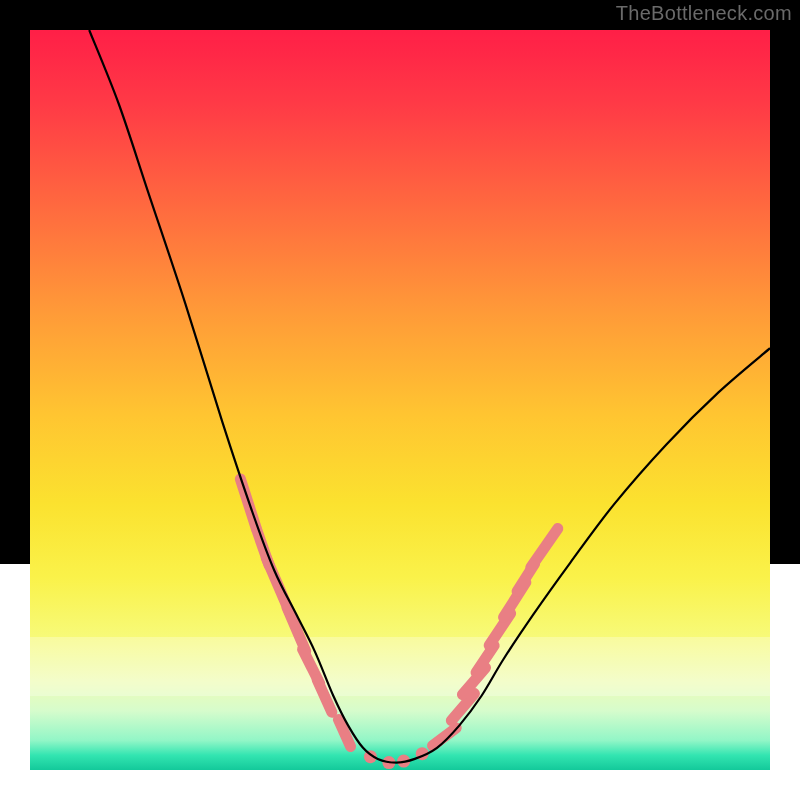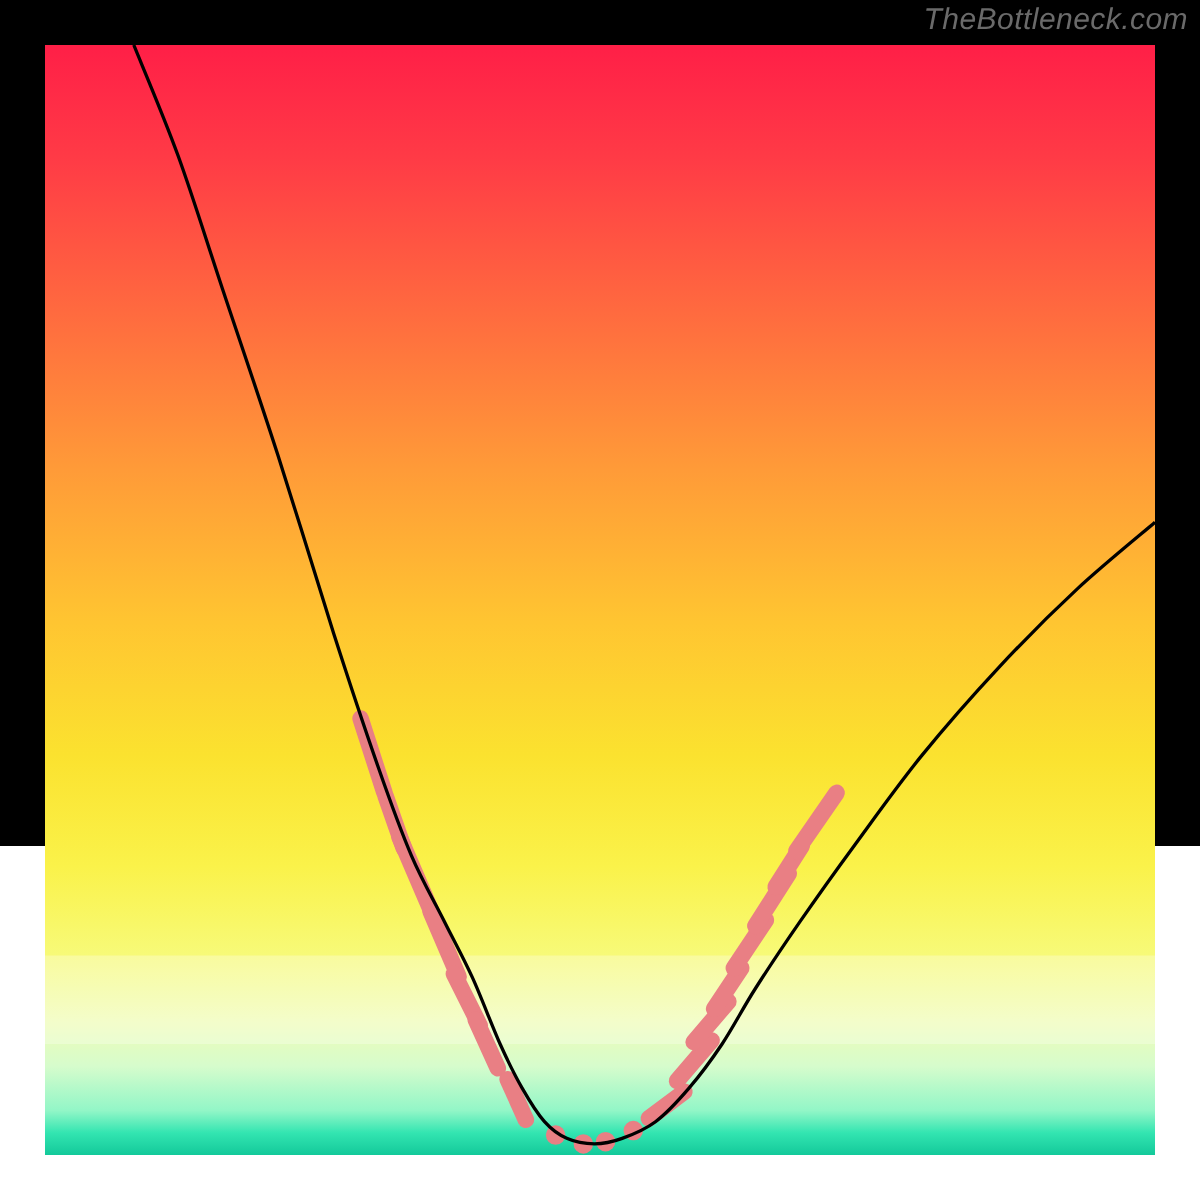--- a/index.html
+++ b/index.html
@@ -8,21 +8,20 @@
     width: 800px;
     height: 800px;
     overflow: hidden;
     font-family: Arial, Helvetica, sans-serif;
   }
   .stage {
     position: relative;
     width: 800px;
     height: 564px;
     background: #000;
-    font-style: italic;
   }
   .watermark {
     position: absolute;
     top: 2px;
     right: 8px;
     color: #6a6a6a;
     font-size: 20px;
     font-weight: 500;
     letter-spacing: 0.3px;
     z-index: 4;

